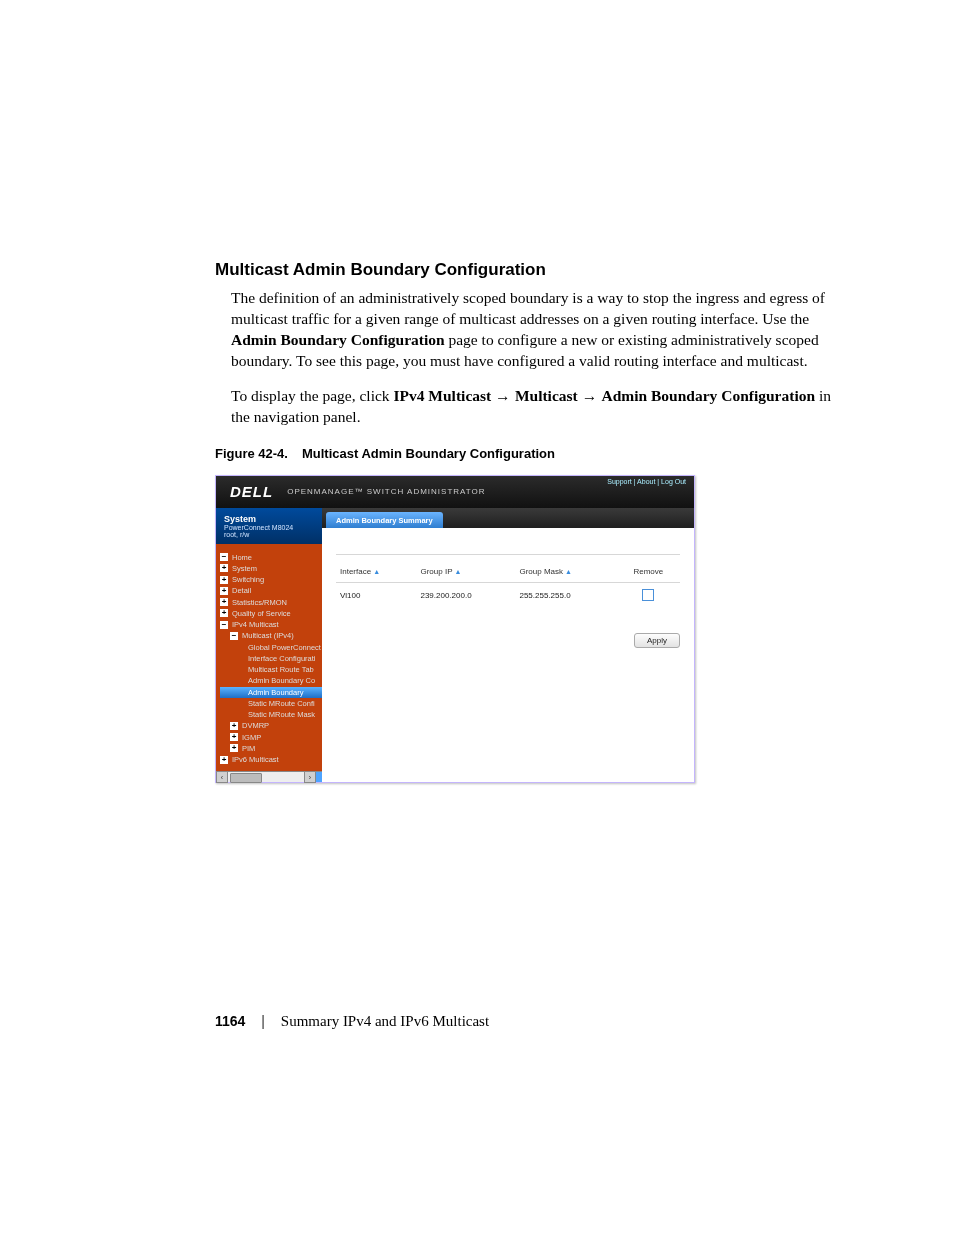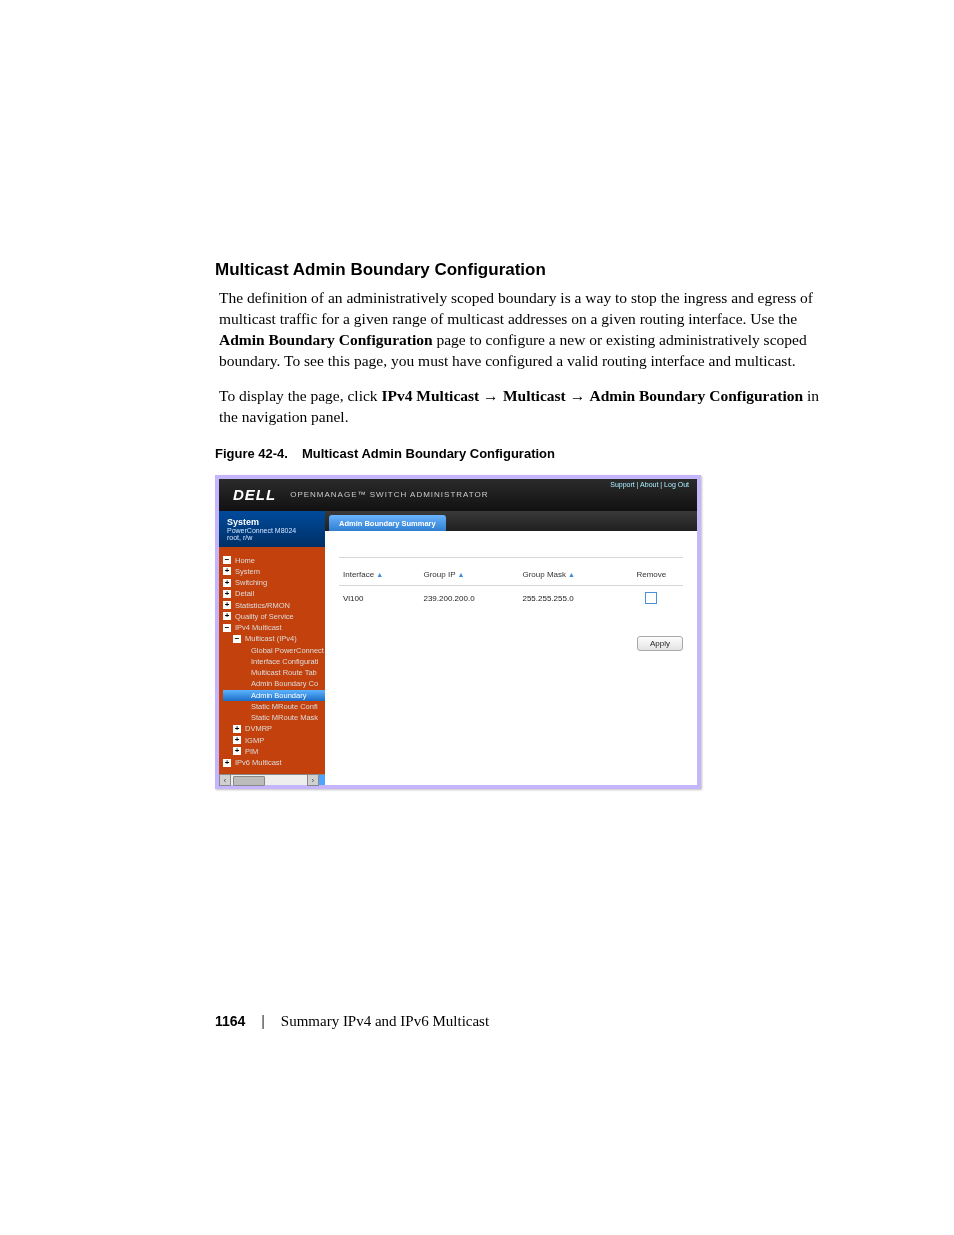--- a/index.html
+++ b/index.html
@@ -18,36 +18,36 @@
   }
   .section-heading {
     font-family: Arial, Helvetica, sans-serif;
     font-weight: bold;
     font-size: 17px;
     margin: 0 0 8px 0;
   }
   .body-text {
     font-size: 15.5px;
     line-height: 1.35;
-    margin: 0 0 14px 4px;
+    margin: 0 0 14px 16px;
   }
   .body-text b { font-weight: bold; }
   .fig-caption {
     font-family: Arial, Helvetica, sans-serif;
     font-weight: bold;
     font-size: 13px;
     margin: 18px 0 14px 0;
   }
   .fig-cap-gap { display:inline-block; width:14px; }
   .arrow { font-family: Arial, sans-serif; }
 
   
   .screenshot {
     width: 478px;
-    border: 4px solid #c4b5fd;
+    border: 1px solid #c4b5fd;
     font-family: Arial, Helvetica, sans-serif;
     font-size: 8px;
     color: #ddd;
     box-shadow: 1px 1px 2px rgba(0,0,0,.25);
   }
   .ss-topbar {
     background: linear-gradient(#2b2b2b,#111);
     height: 32px;
     display: flex;
     align-items: center;

